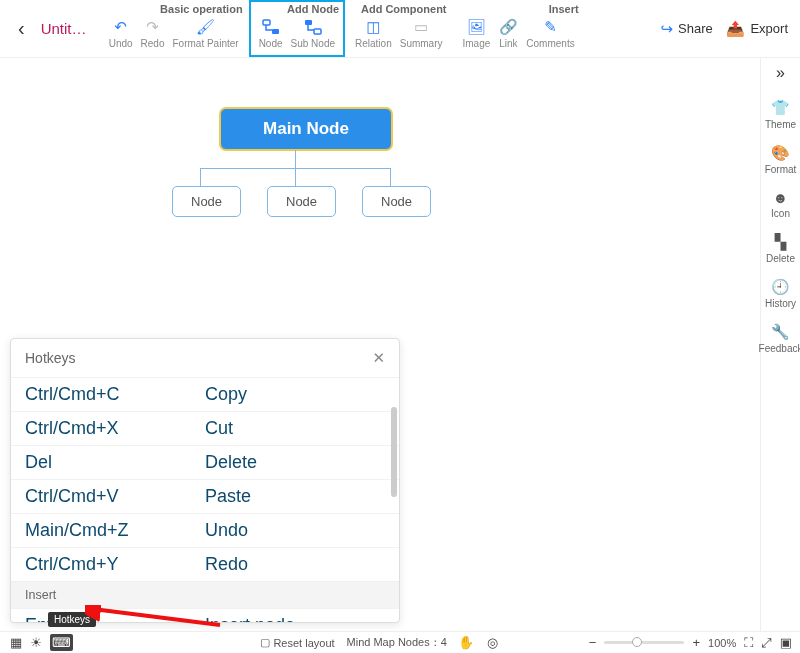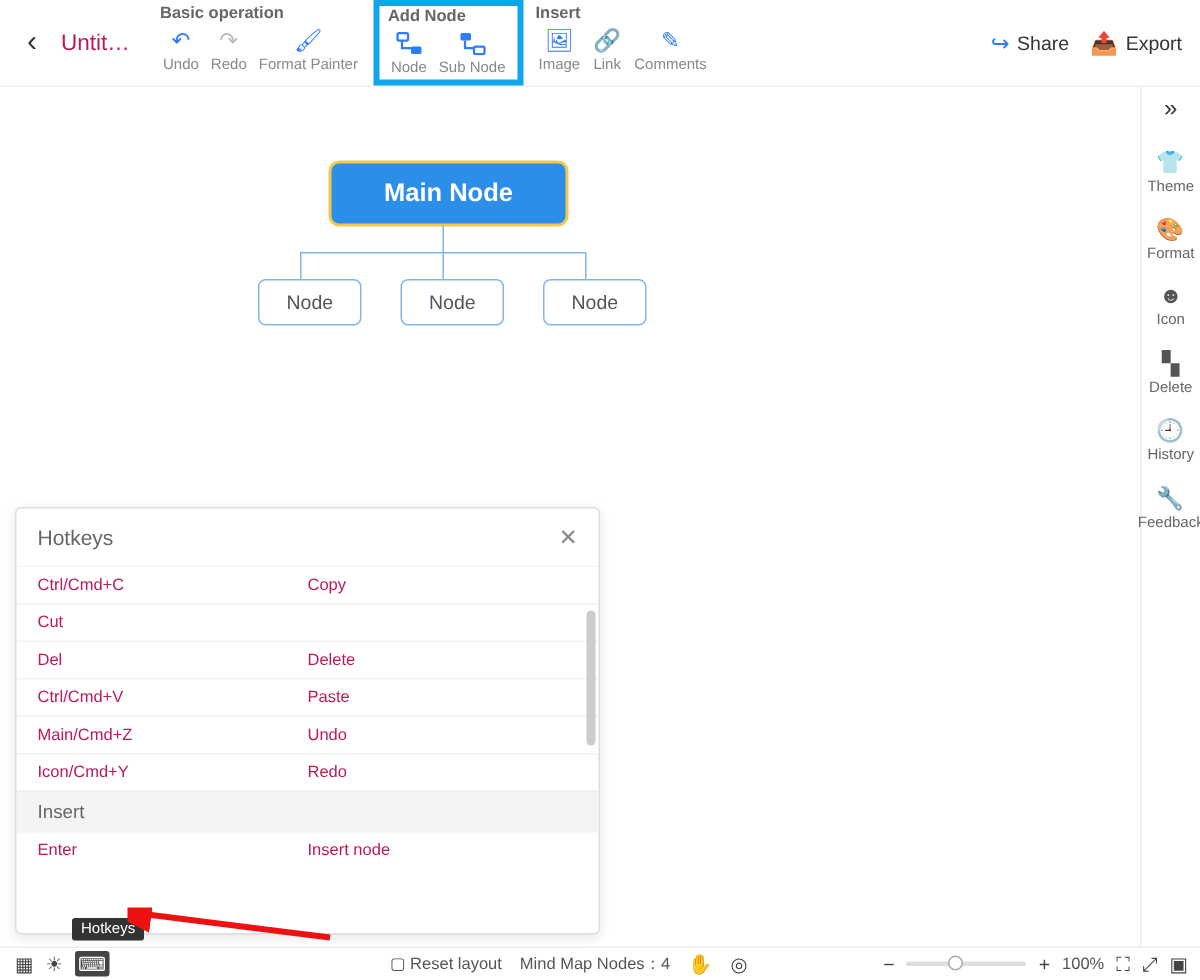--- a/index.html
+++ b/index.html
@@ -2,46 +2,46 @@
 <html><head>
 <meta charset="utf-8">
 <style>
 * { box-sizing: border-box; margin: 0; padding: 0; }
 body { font-family: -apple-system, Helvetica, Arial, sans-serif; width: 800px; height: 653px; overflow: hidden; background: #fff; position: relative; font-size: 12px; color: #555; }
 .topbar { display: flex; align-items: stretch; height: 58px; border-bottom: 1px solid #eee; }
 .topbar-left { display: flex; align-items: center; padding: 0 10px; }
 .back-btn { font-size: 20px; color: #333; padding: 0 8px; cursor: pointer; }
 .doc-title { font-size: 15px; color: #be185d; margin-left: 8px; width: 48px; overflow: hidden; white-space: nowrap; text-overflow: ellipsis; }
 .tb-groups { display: flex; flex: 1; }
-.tb-group { padding: 3px 6px 0 6px; }
+.tb-group { padding: 3px 6px 0 6px; text-align: right; }
 .tb-group-label { font-size: 11px; color: #666; font-weight: 600; margin-bottom: 2px; padding-left: 2px; white-space: nowrap; }
 .tb-buttons { display: flex; gap: 0; }
 .tb-btn { display: flex; flex-direction: column; align-items: center; padding: 0 4px; cursor: pointer; }
 .tb-btn .ic { width: 20px; height: 20px; display: flex; align-items: center; justify-content: center; color: #2b7cff; font-size: 15px; }
 .tb-btn .ic.gray { color: #bbb; }
 .tb-btn .lbl { font-size: 10px; color: #888; margin-top: 1px; white-space: nowrap; }
-.highlight-box { border: 4px solid #0ea5e9; padding: 1px 4px 0 4px; }
+.highlight-box { border: 2px solid #0ea5e9; padding: 1px 4px 0 4px; }
 .tb-right { display: flex; align-items: center; gap: 14px; padding: 0 12px; }
 .share-btn, .export-btn { display: flex; align-items: center; gap: 5px; font-size: 13px; color: #333; cursor: pointer; }
 .share-btn .ic, .export-btn .ic { color: #2b7cff; font-size: 15px; }
 .canvas-area { position: absolute; top: 58px; left: 0; right: 40px; bottom: 22px; background: #fff; }
 .mindmap { position: absolute; top: 50px; left: 220px; }
-.main-node { background: #2b8fe9; color: #fff; font-weight: 600; font-size: 17px; padding: 10px 24px; border-radius: 6px; border: 1px solid #f3c84b; box-shadow: 0 0 0 1px #f3c84b; text-align: center; width: 158px; }
+.main-node { background: #2b8fe9; color: #fff; font-weight: 600; font-size: 17px; padding: 10px 24px; border-radius: 6px; border: 1px solid #f3c84b; box-shadow: 0 0 0 1px #f3c84b; text-align: center; width: 172px; }
 .connector-h { position: absolute; height: 1px; background: #7fb8e8; }
 .connector-v { position: absolute; width: 1px; background: #7fb8e8; }
 .child { position: absolute; border: 1px solid #7fb8e8; border-radius: 5px; padding: 7px 18px; color: #555; font-size: 13px; background: #fff; }
 .right-sidebar { position: absolute; top: 58px; right: 0; width: 40px; bottom: 22px; border-left: 1px solid #eee; background: #fff; display: flex; flex-direction: column; align-items: center; padding-top: 6px; }
 .rsb-toggle { font-size: 16px; color: #333; margin-bottom: 10px; cursor: pointer; }
 .rsb-item { display: flex; flex-direction: column; align-items: center; padding: 7px 0; cursor: pointer; color: #666; font-size: 10px; }
 .rsb-item .ic { font-size: 15px; margin-bottom: 2px; color: #555; }
 .hotkeys-panel { position: absolute; left: 10px; bottom: 30px; width: 390px; height: 285px; background: #fff; border: 1px solid #ddd; border-radius: 4px; box-shadow: 0 2px 8px rgba(0,0,0,.1); display: flex; flex-direction: column; overflow: hidden; }
 .hk-header { display: flex; justify-content: space-between; align-items: center; padding: 10px 14px; color: #666; font-size: 14px; }
 .hk-close { cursor: pointer; color: #888; font-size: 15px; }
 .hk-body { overflow-y: auto; flex: 1; position: relative; }
-.hk-row { display: flex; padding: 6px 14px; font-size: 11px; color: #be185d; border-top: 1px solid #f2f2f2; }
+.hk-row { display: flex; padding: 6px 14px; font-size: 18px; color: #0c4a6e; border-top: 1px solid #f2f2f2; }
 .hk-row .k { width: 180px; }
 .hk-section { background: #f4f4f4; padding: 6px 14px; font-size: 12.5px; color: #666; border-top: 1px solid #eee; }
 .hk-scrollbar { position: absolute; right: 2px; top: 30px; width: 6px; height: 90px; background: #ccc; border-radius: 3px; }
 .bottom-bar { position: absolute; bottom: 0; left: 0; right: 0; height: 22px; border-top: 1px solid #eee; background: #fff; display: flex; align-items: center; font-size: 11px; color: #555; }
 .bb-left { display: flex; gap: 8px; padding: 0 10px; align-items: center; }
 .bb-icon { font-size: 13px; color: #444; cursor: pointer; }
 .bb-tooltip { position: absolute; left: 48px; bottom: 26px; background: #333; color: #fff; font-size: 10px; padding: 2px 6px; border-radius: 2px; }
 .arrow { position: absolute; left: 85px; bottom: 18px; pointer-events: none; }
 .bb-center { position: absolute; left: 260px; display: flex; align-items: center; gap: 12px; }
 .bb-btn { display: flex; align-items: center; gap: 3px; cursor: pointer; }
@@ -95,20 +95,33 @@
                 <rect x="1" y="1" width="7" height="5" rx="1" fill="#2b7cff"></rect>
                 <rect x="10" y="10" width="7" height="5" rx="1" fill="none" stroke="#2b7cff" stroke-width="1.5"></rect>
                 <path d="M4 6 v5 h6" fill="none" stroke="#2b7cff" stroke-width="1.5"></path>
               </svg>
             </span>
             <span class="lbl">Sub Node</span>
           </div>
       </div>
     </div>
     <div class="tb-group">
+      <div class="tb-group-label">Add Component</div>
+      <div class="tb-buttons">
+        <div class="tb-btn">
+            <span class="ic">◫</span>
+            <span class="lbl">Relation</span>
+          </div>
+        <div class="tb-btn">
+            <span class="ic gray">▭</span>
+            <span class="lbl">Summary</span>
+          </div>
+      </div>
+    </div>
+    <div class="tb-group">
       <div class="tb-group-label">Insert</div>
       <div class="tb-buttons">
         <div class="tb-btn">
             <span class="ic">🖼</span>
             <span class="lbl">Image</span>
           </div>
         <div class="tb-btn">
             <span class="ic">🔗</span>
             <span class="lbl">Link</span>
           </div>
@@ -177,36 +190,37 @@
   <div class="hk-header">
     <span>Hotkeys</span>
     <span class="hk-close">✕</span>
   </div>
   <div class="hk-body">
     <div class="hk-row">
         <span class="k">Ctrl/Cmd+C</span>
         <span>Copy</span>
       </div>
     <div class="hk-row">
+        <span class="k">Ctrl/Cmd+X</span>
         <span>Cut</span>
       </div>
     <div class="hk-row">
         <span class="k">Del</span>
         <span>Delete</span>
       </div>
     <div class="hk-row">
         <span class="k">Ctrl/Cmd+V</span>
         <span>Paste</span>
       </div>
     <div class="hk-row">
         <span class="k">Main/Cmd+Z</span>
         <span>Undo</span>
       </div>
     <div class="hk-row">
-        <span class="k">Icon/Cmd+Y</span>
+        <span class="k">Ctrl/Cmd+Y</span>
         <span>Redo</span>
       </div>
     <div class="hk-section">Insert</div>
     <div class="hk-row">
         <span class="k">Enter</span>
         <span>Insert node</span>
       </div>
 
     <div class="hk-scrollbar"></div>
   </div>

